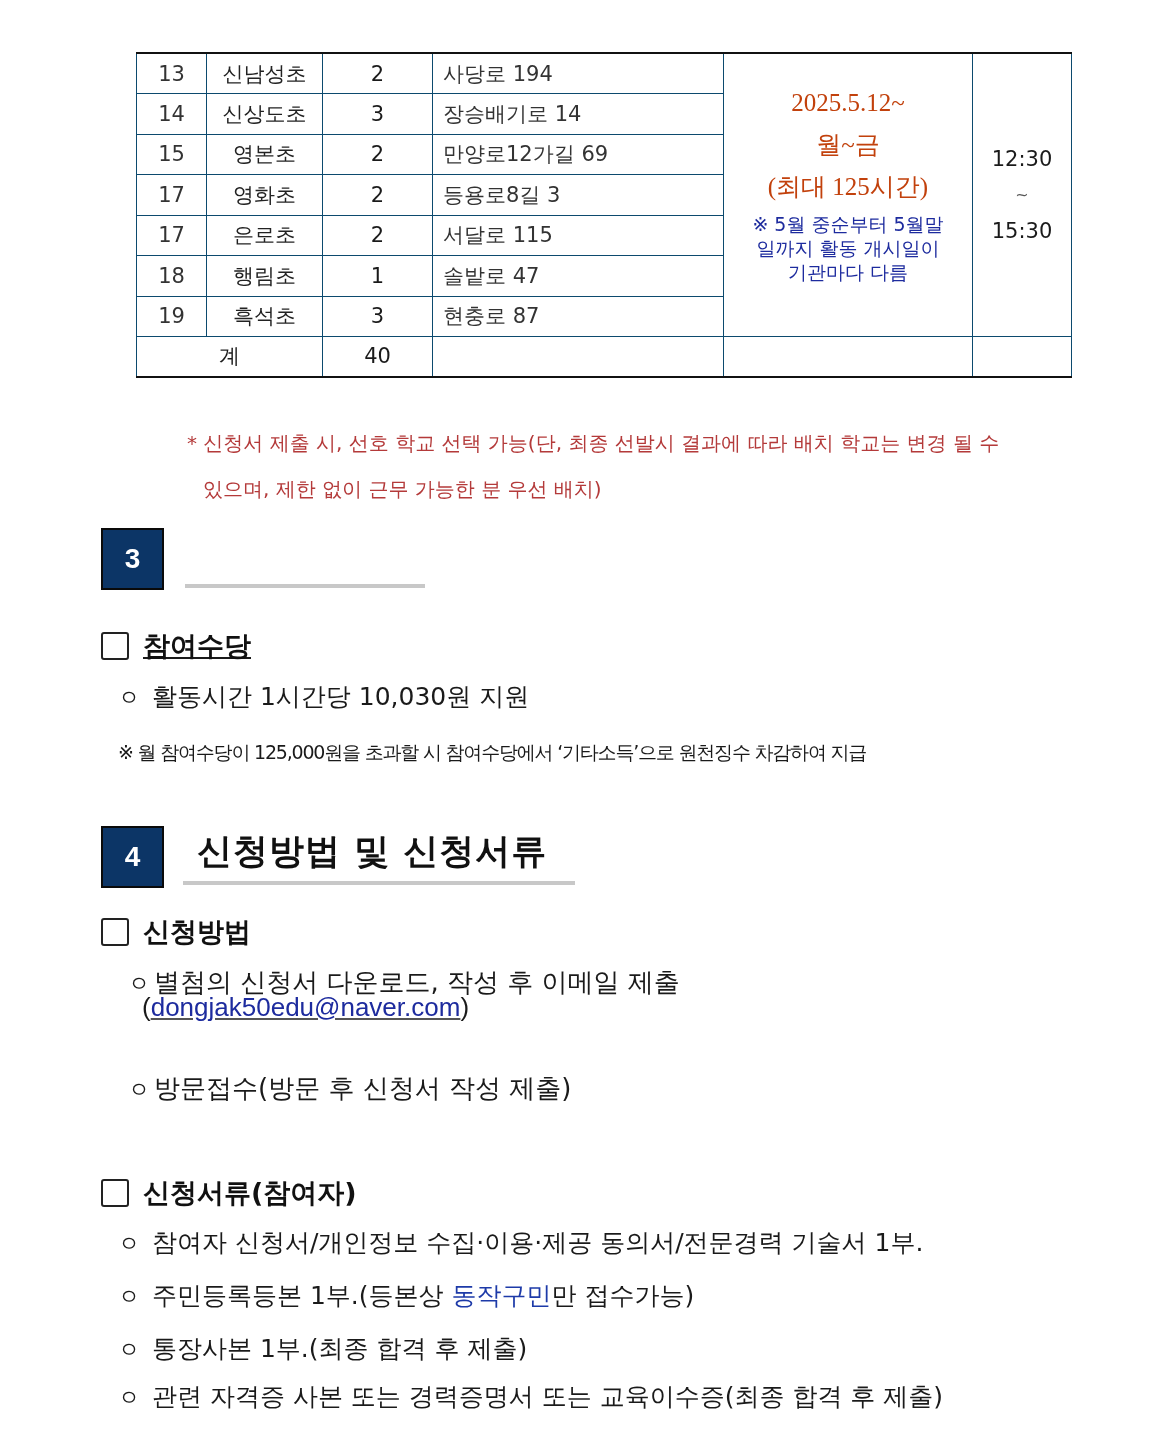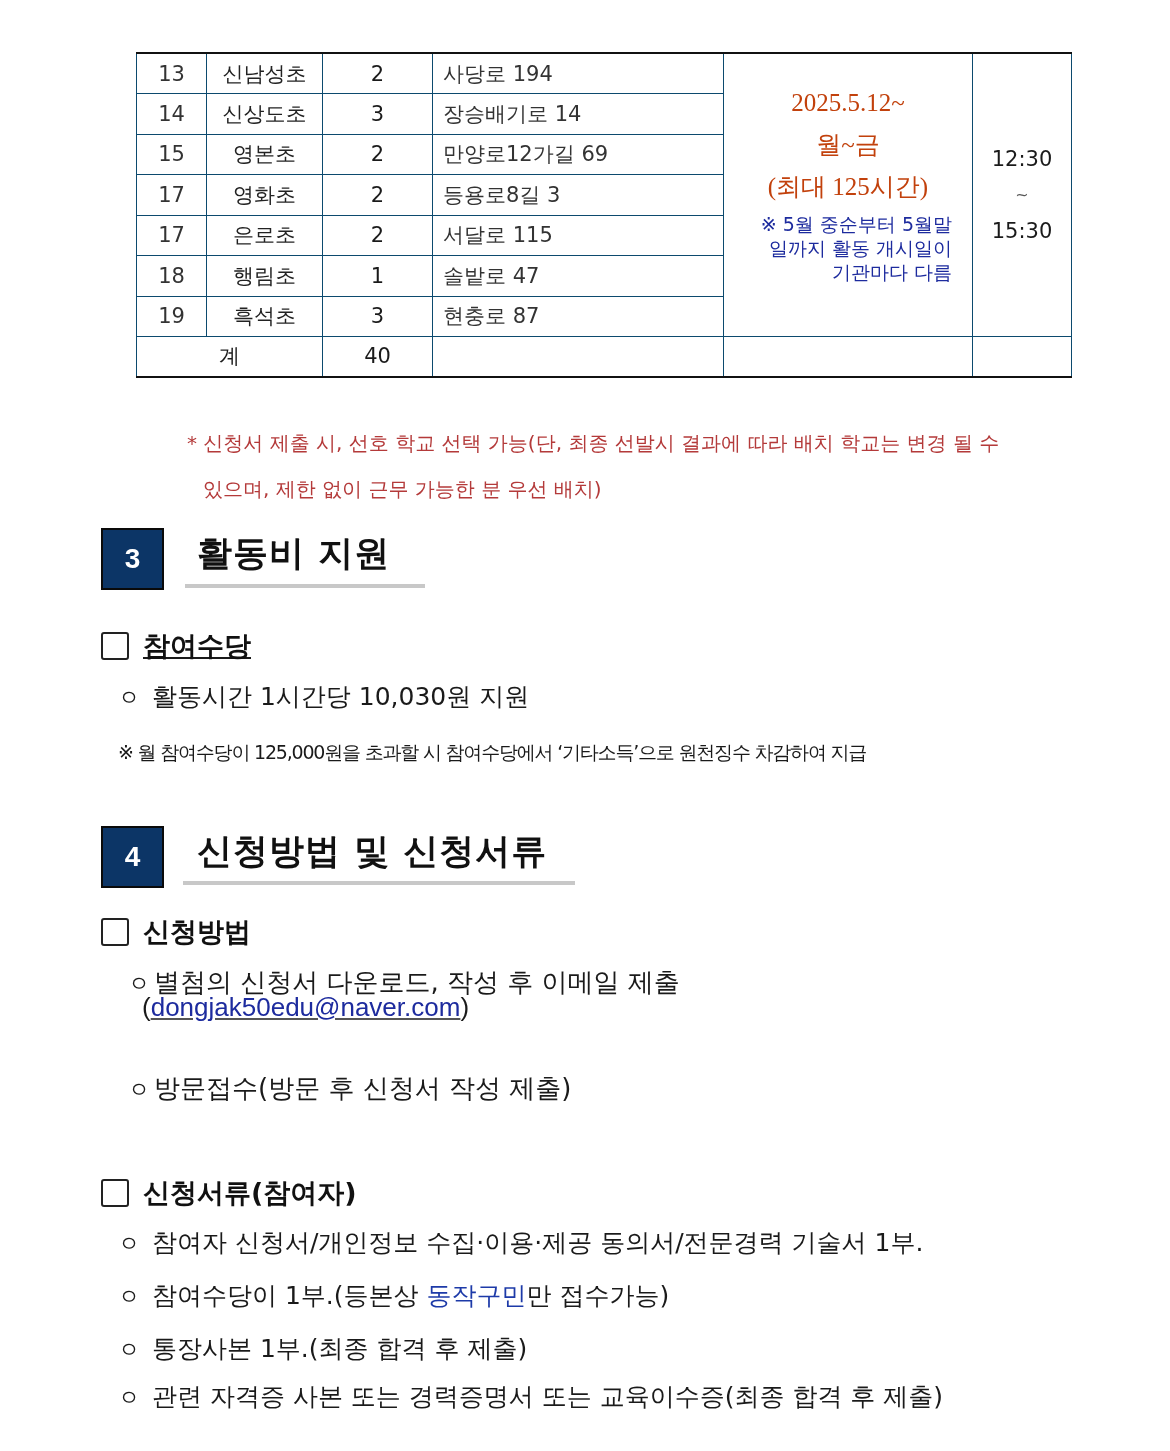--- a/index.html
+++ b/index.html
@@ -10,21 +10,21 @@
     .tbl { position: absolute; left: 136px; top: 52px; width: 935px; border-collapse: collapse; table-layout: fixed; }
     .tbl td { border: 1px solid #0c4a6e; font-size: 21px; height: 40.5px; padding: 0; vertical-align: middle; }
     .tbl tr:last-child td { border-bottom: 2px solid #111; height: 40px; }
     .tbl tr:first-child td { border-top: 2px solid #111; }
     .tbl td.c { text-align: center; }
     .tbl td.addr { padding-left: 10px; color: #333; }
     .tbl td.num { color: #333; }
     .tbl td.name { color: #222; }
     .period { text-align: center; vertical-align: top !important; padding-top: 28px !important; }
     .period .p-line { display: block; font-size: 25px; color: #c2410c; line-height: 42px; font-family: Liberation Serif, serif; }
-    .period .p-note { display: block; font-size: 19px; color: #1d2b9e; line-height: 24px; margin-top: 4px; padding: 0 20px; text-align: right; }
+    .period .p-note { display: block; font-size: 19px; color: #1d2b9e; line-height: 24px; margin-top: 4px; padding: 0 20px; }
     .time { text-align: center; font-size: 20px; color: #1a1a1a; }
     .time span { display: block; line-height: 36px; }
     .time .tilde { font-size: 16px; color: #555; }
 
     
     .note { position: absolute; left: 143px; top: 420px; width: 930px; color: #b43a3a; font-size: 20px; line-height: 46px; margin-left: 44px; }
     .note .l2 { padding-left: 16px; }
 
     
     .sec { position: absolute; left: 101px; height: 62px; }
@@ -121,21 +121,20 @@
 </tbody>
   </table>
 
 <div class="note">
   <div>* 신청서 제출 시, 선호 학교 선택 가능(단, 최종 선발시 결과에 따라 배치 학교는 변경 될 수</div>
   <div class="l2">있으며, 제한 없이 근무 가능한 분 우선 배치)</div>
 </div>
 
 <div class="sec" style="top:528px; width:330px;">
   <div class="badge">3</div>
-  <div class="sec-title">활동비 지원</div>
   <div class="sec-underline" style="left:84px; top:56px; width:240px;"></div>
 </div>
 
 <div class="ckhead" style="top:628px;text-decoration:underline;">
   <div class="ckbox"></div>
   <span class="ck-label">참여수당</span>
 </div>
 
 <div class="item" style="left:118px; top:680px;">
   <span class="bullet">ㅇ</span><span>활동시간 1시간당 10,030원 지원</span>
@@ -166,20 +165,20 @@
 
 <div class="ckhead" style="top:1175px;">
   <div class="ckbox"></div>
   <span class="ck-label">신청서류(참여자)</span>
 </div>
 
 <div class="item" style="left:118px; top:1226px;">
   <span class="bullet">ㅇ</span><span>참여자 신청서/개인정보 수집·이용·제공 동의서/전문경력 기술서 1부.</span>
 </div>
 <div class="item" style="left:118px; top:1279px;">
-  <span class="bullet">ㅇ</span><span>참여수당이 1부.(등본상 </span><span class="blue">동작구민</span><span>만 접수가능)</span>
+  <span class="bullet">ㅇ</span><span>주민등록등본 1부.(등본상 </span><span class="blue">동작구민</span><span>만 접수가능)</span>
 </div>
 <div class="item" style="left:118px; top:1332px;">
   <span class="bullet">ㅇ</span><span>통장사본 1부.(최종 합격 후 제출)</span>
 </div>
 <div class="item" style="left:118px; top:1380px;">
   <span class="bullet">ㅇ</span><span>관련 자격증 사본 또는 경력증명서 또는 교육이수증(최종 합격 후 제출)</span>
 </div>
 
 </body></html>

